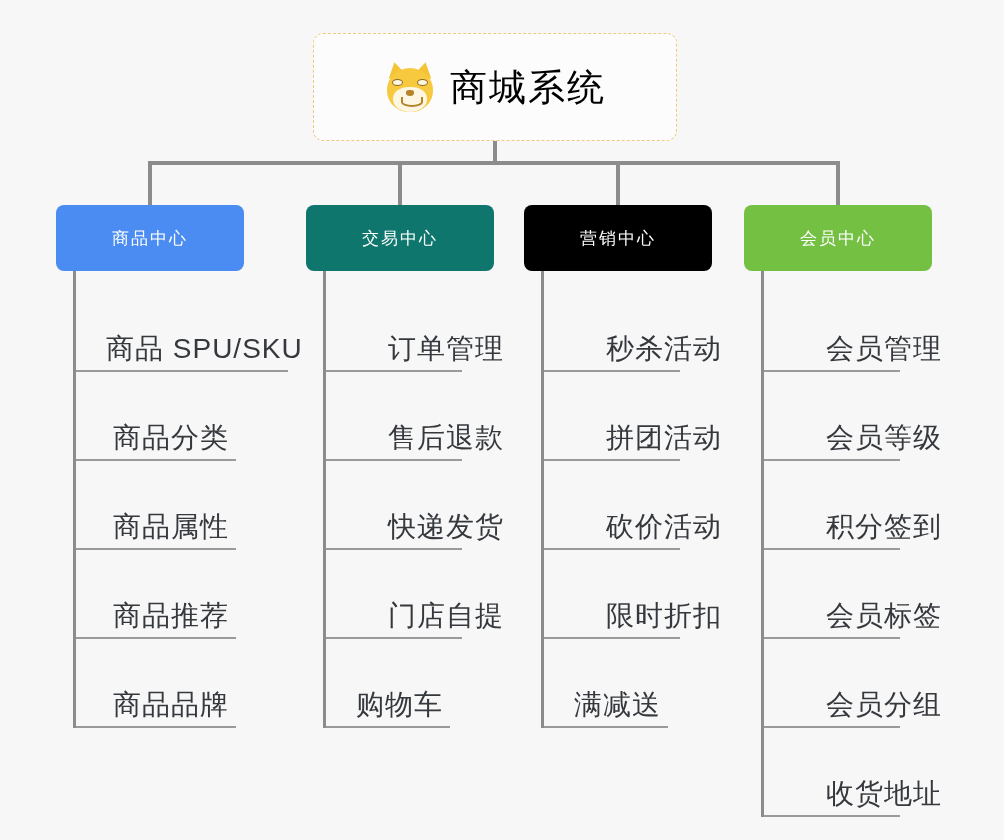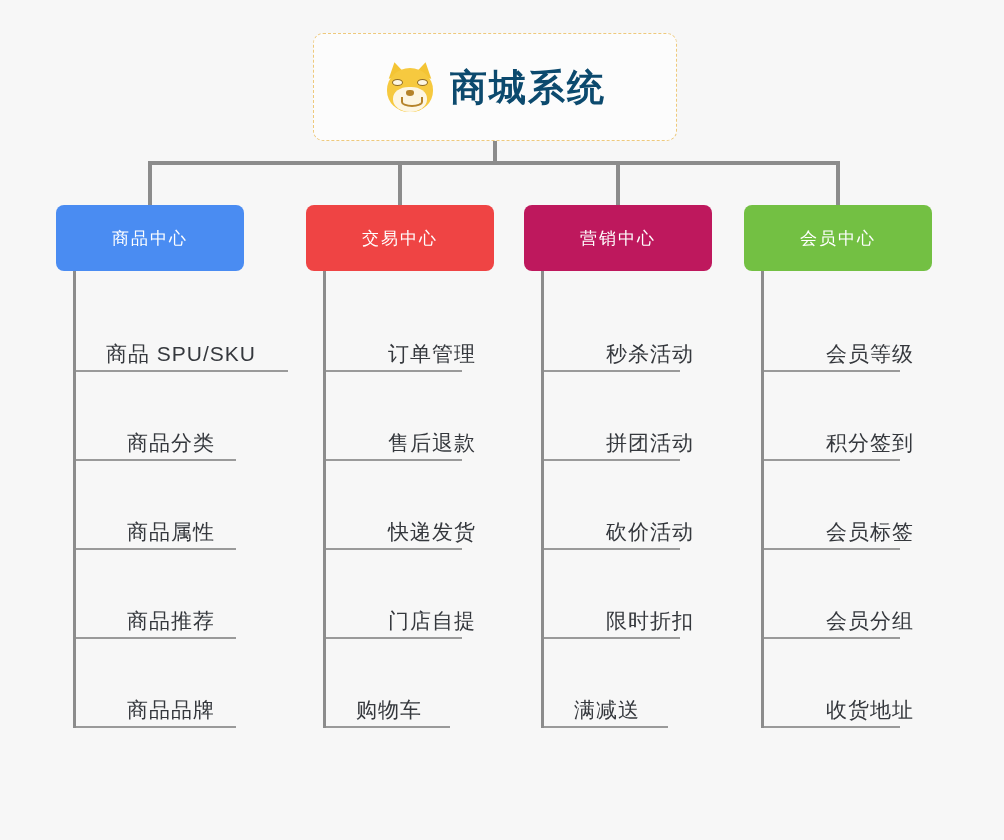--- a/index.html
+++ b/index.html
@@ -30,24 +30,24 @@
     background: #fcfcfc;
     border: 1px dashed #eec97c;
     border-radius: 10px;
     display: flex;
     align-items: center;
     justify-content: center;
     gap: 14px;
   }
   .root-title {
     font-size: 37px;
-    color: #0c4a6e;
+    color: #000000;
     letter-spacing: 2px;
     line-height: 1;
-    font-weight: 700;
+    font-weight: 400;
   }
 
   
   .shiba {
     position: relative;
     width: 52px;
     height: 52px;
     flex: 0 0 52px;
   }
   .shiba .ear {
@@ -128,41 +128,41 @@
     border-radius: 8px;
     display: flex;
     align-items: center;
     justify-content: center;
     color: #ffffff;
     font-size: 17px;
     letter-spacing: 2px;
     box-sizing: border-box;
   }
   .cat-header.blue   { background: #4a8cf2; width: 188px; }
-  .cat-header.red    { background: #ef4444; width: 188px; font-family: Liberation Mono, monospace; }
-  .cat-header.orange { background: #be185d; width: 188px; }
+  .cat-header.red    { background: #0f766e; width: 188px; font-family: Liberation Mono, monospace; }
+  .cat-header.orange { background: #000000; width: 188px; }
   .cat-header.green  { background: #73c043; width: 188px; }
 
   
   .leaf-wrap {
     position: relative;
     margin-left: 17px;
     padding-top: 12px;
     border-left: 3px solid #8c8c8c;
   }
   .leaf {
     position: relative;
     height: 89px;
     box-sizing: border-box;
     display: flex;
     align-items: flex-end;
     border-bottom: 2px solid #9a9a9a;
   }
   .leaf-label {
-    font-size: 21px;
+    font-size: 28px;
     color: #35383d;
     letter-spacing: 1px;
     padding-left: 30px;
     padding-bottom: 5px;
     white-space: nowrap;
     line-height: 1.1;
   }
   .leaf.w-wide  { width: 212px; }
   .leaf.w-med   { width: 160px; justify-content: center; }
   .leaf.w-short { width: 136px; padding-left: 32px; }
@@ -262,20 +262,23 @@
       </div>
     </div>
   </div>
 
   <div class="column col-4">
     <div class="cat-header green">
       <span>会员中心</span>
     </div>
     <div class="leaf-wrap">
       <div class="leaf w-short">
+        <span class="leaf-label">会员管理</span>
+      </div>
+      <div class="leaf w-short">
         <span class="leaf-label">会员等级</span>
       </div>
       <div class="leaf w-short">
         <span class="leaf-label">积分签到</span>
       </div>
       <div class="leaf w-short">
         <span class="leaf-label">会员标签</span>
       </div>
       <div class="leaf w-short">
         <span class="leaf-label">会员分组</span>

